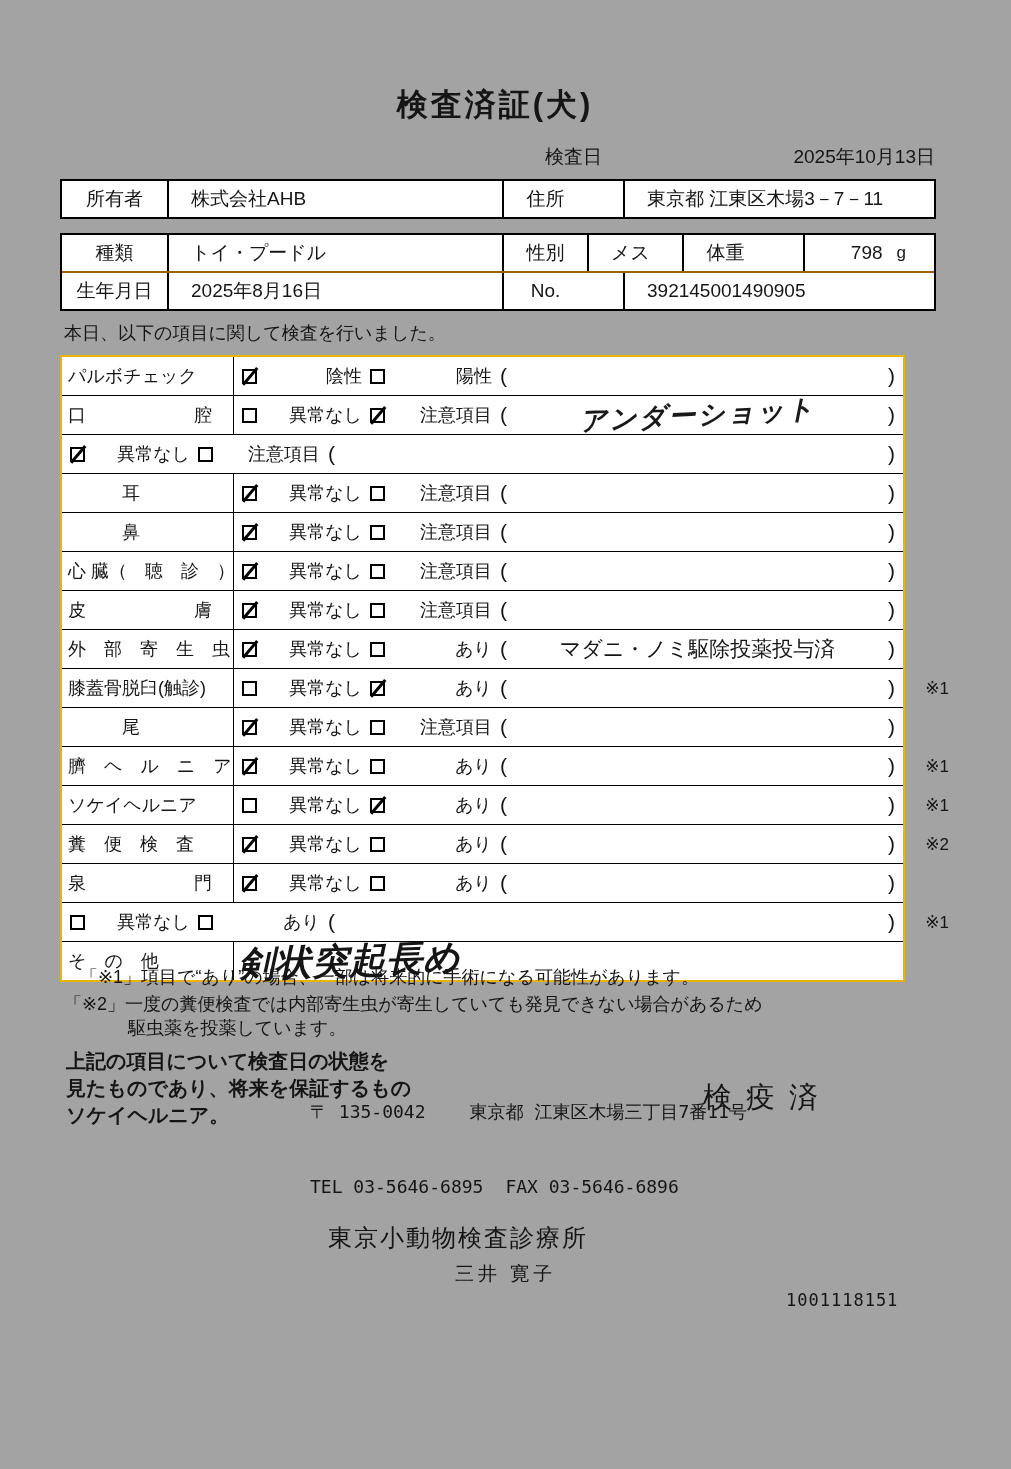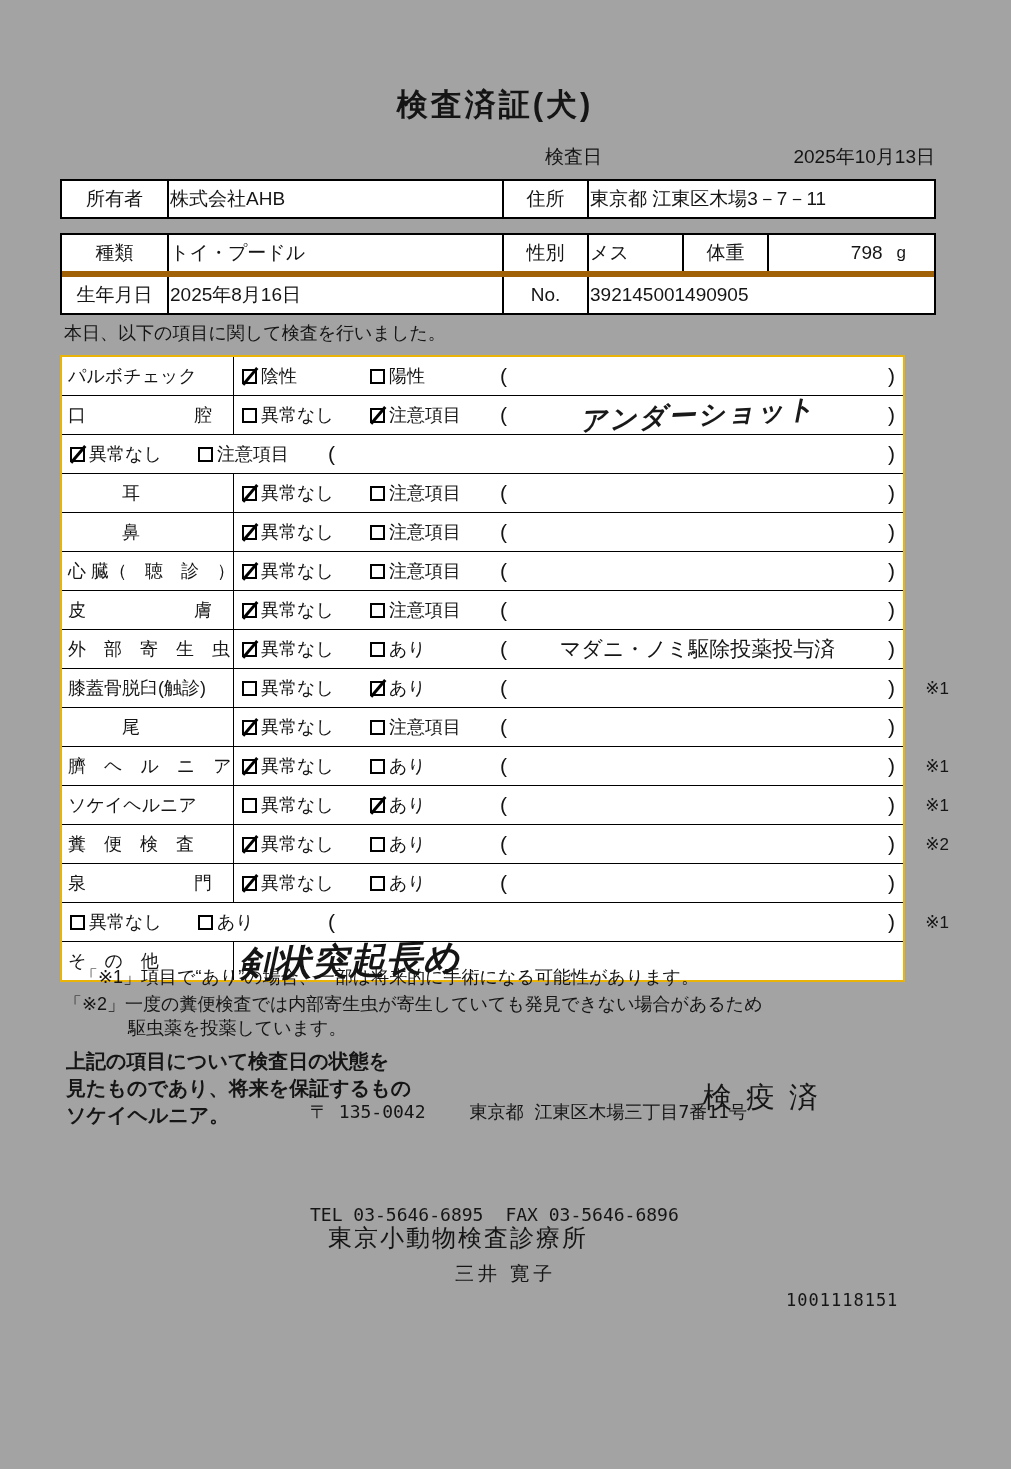--- a/index.html
+++ b/index.html
@@ -12,42 +12,42 @@
     position:absolute; top:84px; left:0; width:990px; text-align:center;
     font-size:31px; font-weight:bold; letter-spacing:3px; margin:0;
   }
   .date-row {
     position:absolute; top:144px; left:545px; width:390px;
     display:flex; justify-content:space-between; font-size:19px;
   }
   
   .tbl { position:absolute; left:60px; width:876px; border:2px solid #000; box-sizing:border-box; background:#fff; }
   .trow { display:flex; height:36px; }
-  .trow + .trow { border-top:6px solid #a16207; }
+  .trow + .trow { border-top:2px solid #a16207; }
   .cell { display:flex; align-items:center; box-sizing:border-box; font-size:19px; }
   .cell + .cell { border-left:2px solid #000; }
   .cell.lab { justify-content:center; }
-  .cell.val { padding-left:1px; }
-  .w105 { width:105px; } .w335 { width:335px; } .w85 { width:85px; } .w95 { width:95px; } .flexfill { flex:1; }
+  .cell.val { padding-left:22px; }
+  .w105 { width:105px; } .w335 { width:335px; } .w85 { width:85px; } .w95 { width:95px; } .flexfill { flex:1;margin-left:36px; }
   .weight-cell { justify-content:flex-end; padding-right:28px; }
   .weight-unit { margin-left:14px; font-size:17px; }
   .tbl-owner { top:179px; }
   .tbl-details { top:233px; }
   .intro { position:absolute; top:321px; left:64px; font-size:18px; }
 
   
   .exam { position:absolute; top:355px; left:60px; width:845px; border:2px solid #eab308; box-sizing:border-box; background:#fff; }
   .exam-row { display:flex; height:38px; position:relative; }
   .exam-row + .exam-row { border-top:1.5px solid #000; }
   .exam-item {
     width:172px; border-right:1.5px solid #000; display:flex; align-items:center;
     padding-left:6px; font-size:18px; white-space:pre; box-sizing:border-box;
   }
   .exam-body { flex:1; display:flex; align-items:center; }
-  .opt { display:flex; align-items:center; box-sizing:border-box; padding-left:8px; }
+  .opt { display:flex; align-items:center; box-sizing:border-box; padding-left:8px;justify-content:space-between; }
   .opt.o1 { width:128px; } .opt.o2 { width:130px; }
   .opt-label { font-size:18px; }
   .checkbox {
     display:inline-block; width:15px; height:15px; border:2px solid #000;
     margin-right:4px; position:relative; box-sizing:border-box; background:#fff;
   }
   .checkbox[data-checked="true"]::after {
     content:""; position:absolute; left:-5px; top:4px; width:22px; height:2.5px;
     background:#000; transform:rotate(-50deg);
   }
@@ -66,21 +66,21 @@
 
   .fn { position:absolute; font-size:18px; }
   .fn1 { top:965px; left:80px; }
   .fn2 { top:992px; left:64px; }
   .fn3 { top:1016px; left:128px; }
 
   .disclaimer { position:absolute; top:1048px; left:66px; font-size:20px; font-weight:bold; line-height:27px; }
   .stamp { position:absolute; top:1078px; left:703px; font-size:29px; letter-spacing:14px; font-weight:500; }
 
   .addr-line { position:absolute; top:1100px; left:310px; display:flex; gap:44px; font-size:18px; font-family:"DejaVu Sans Mono","Liberation Sans",monospace; }
-  .tel-line { position:absolute; top:1176px; left:310px; display:flex; gap:22px; font-size:18px; font-family:"DejaVu Sans Mono","Liberation Sans",monospace;margin-top:28px; }
+  .tel-line { position:absolute; top:1176px; left:310px; display:flex; gap:22px; font-size:18px; font-family:"DejaVu Sans Mono","Liberation Sans",monospace; }
   .clinic-name { position:absolute; top:1222px; left:328px; font-size:24px; letter-spacing:2px; font-weight:500; }
   .vet-name { position:absolute; top:1261px; left:455px; font-size:19px; letter-spacing:4px; }
   .serial { position:absolute; top:1290px; left:786px; font-size:17px; letter-spacing:1px; font-family:"DejaVu Sans Mono","Liberation Sans",monospace; }
 </style>
 </head>
 <body>
 
 <div class="page">
 
   <h1 class="title">検査済証(犬)</h1>

